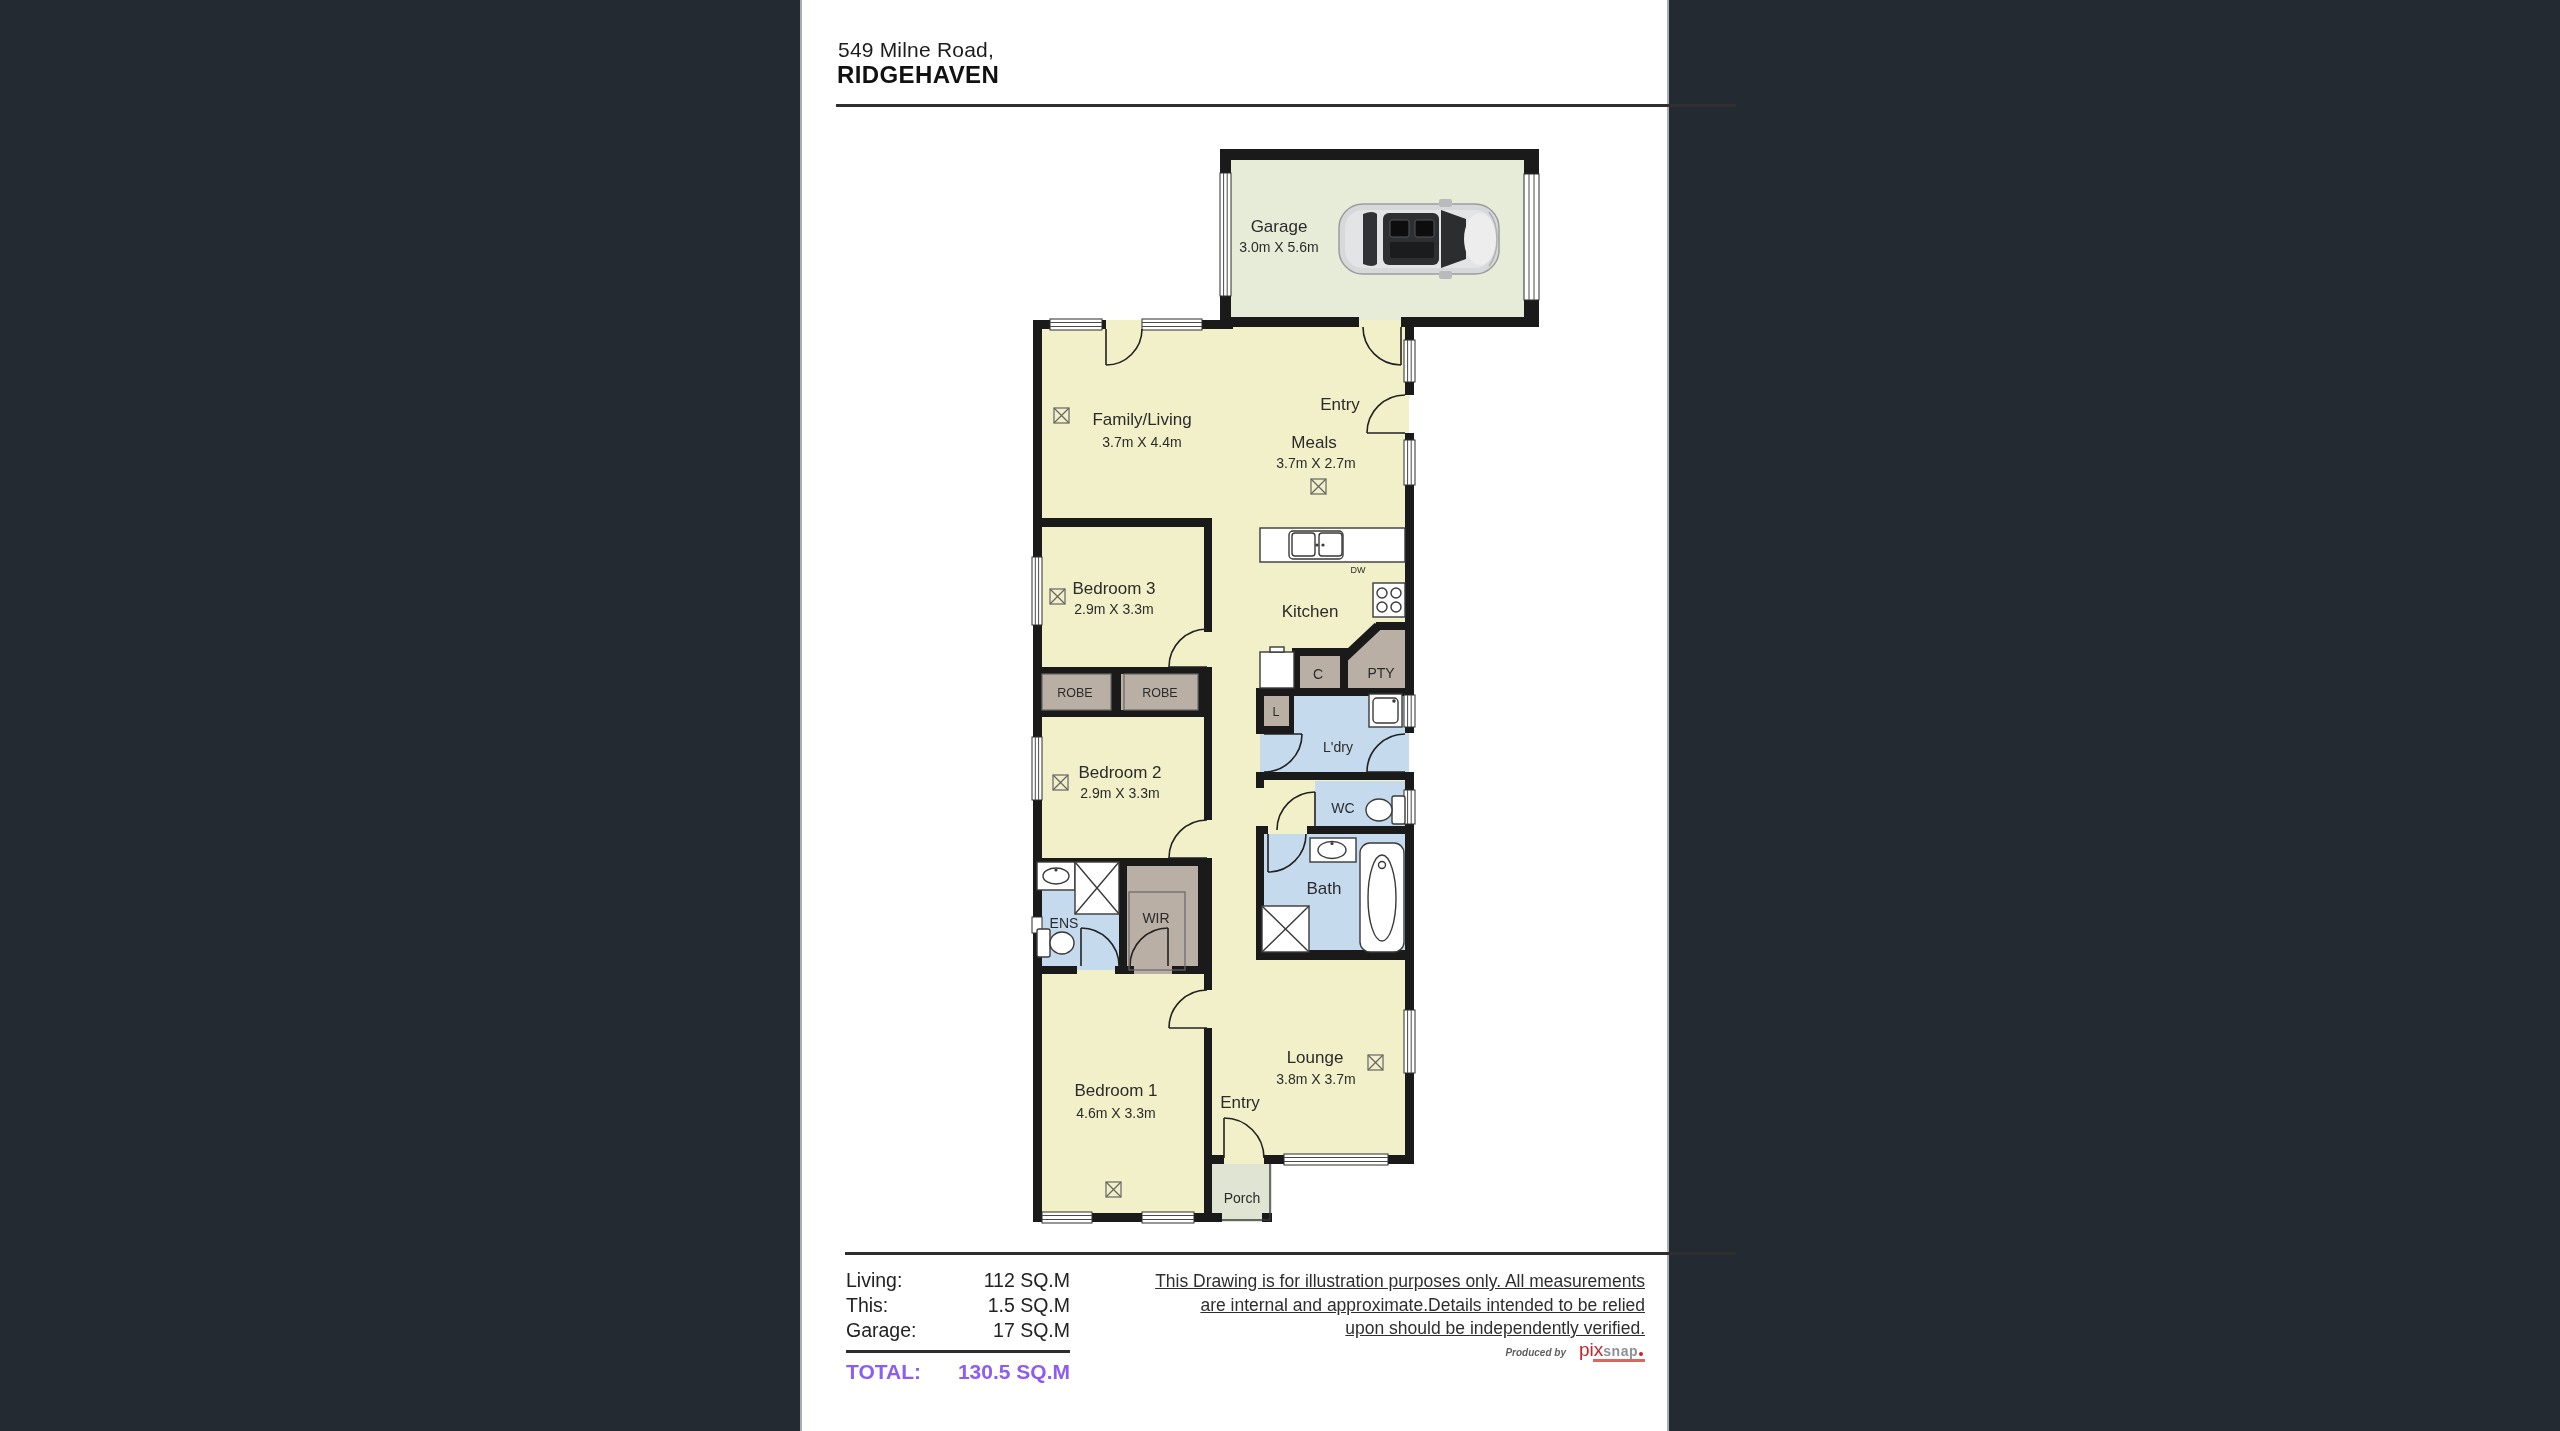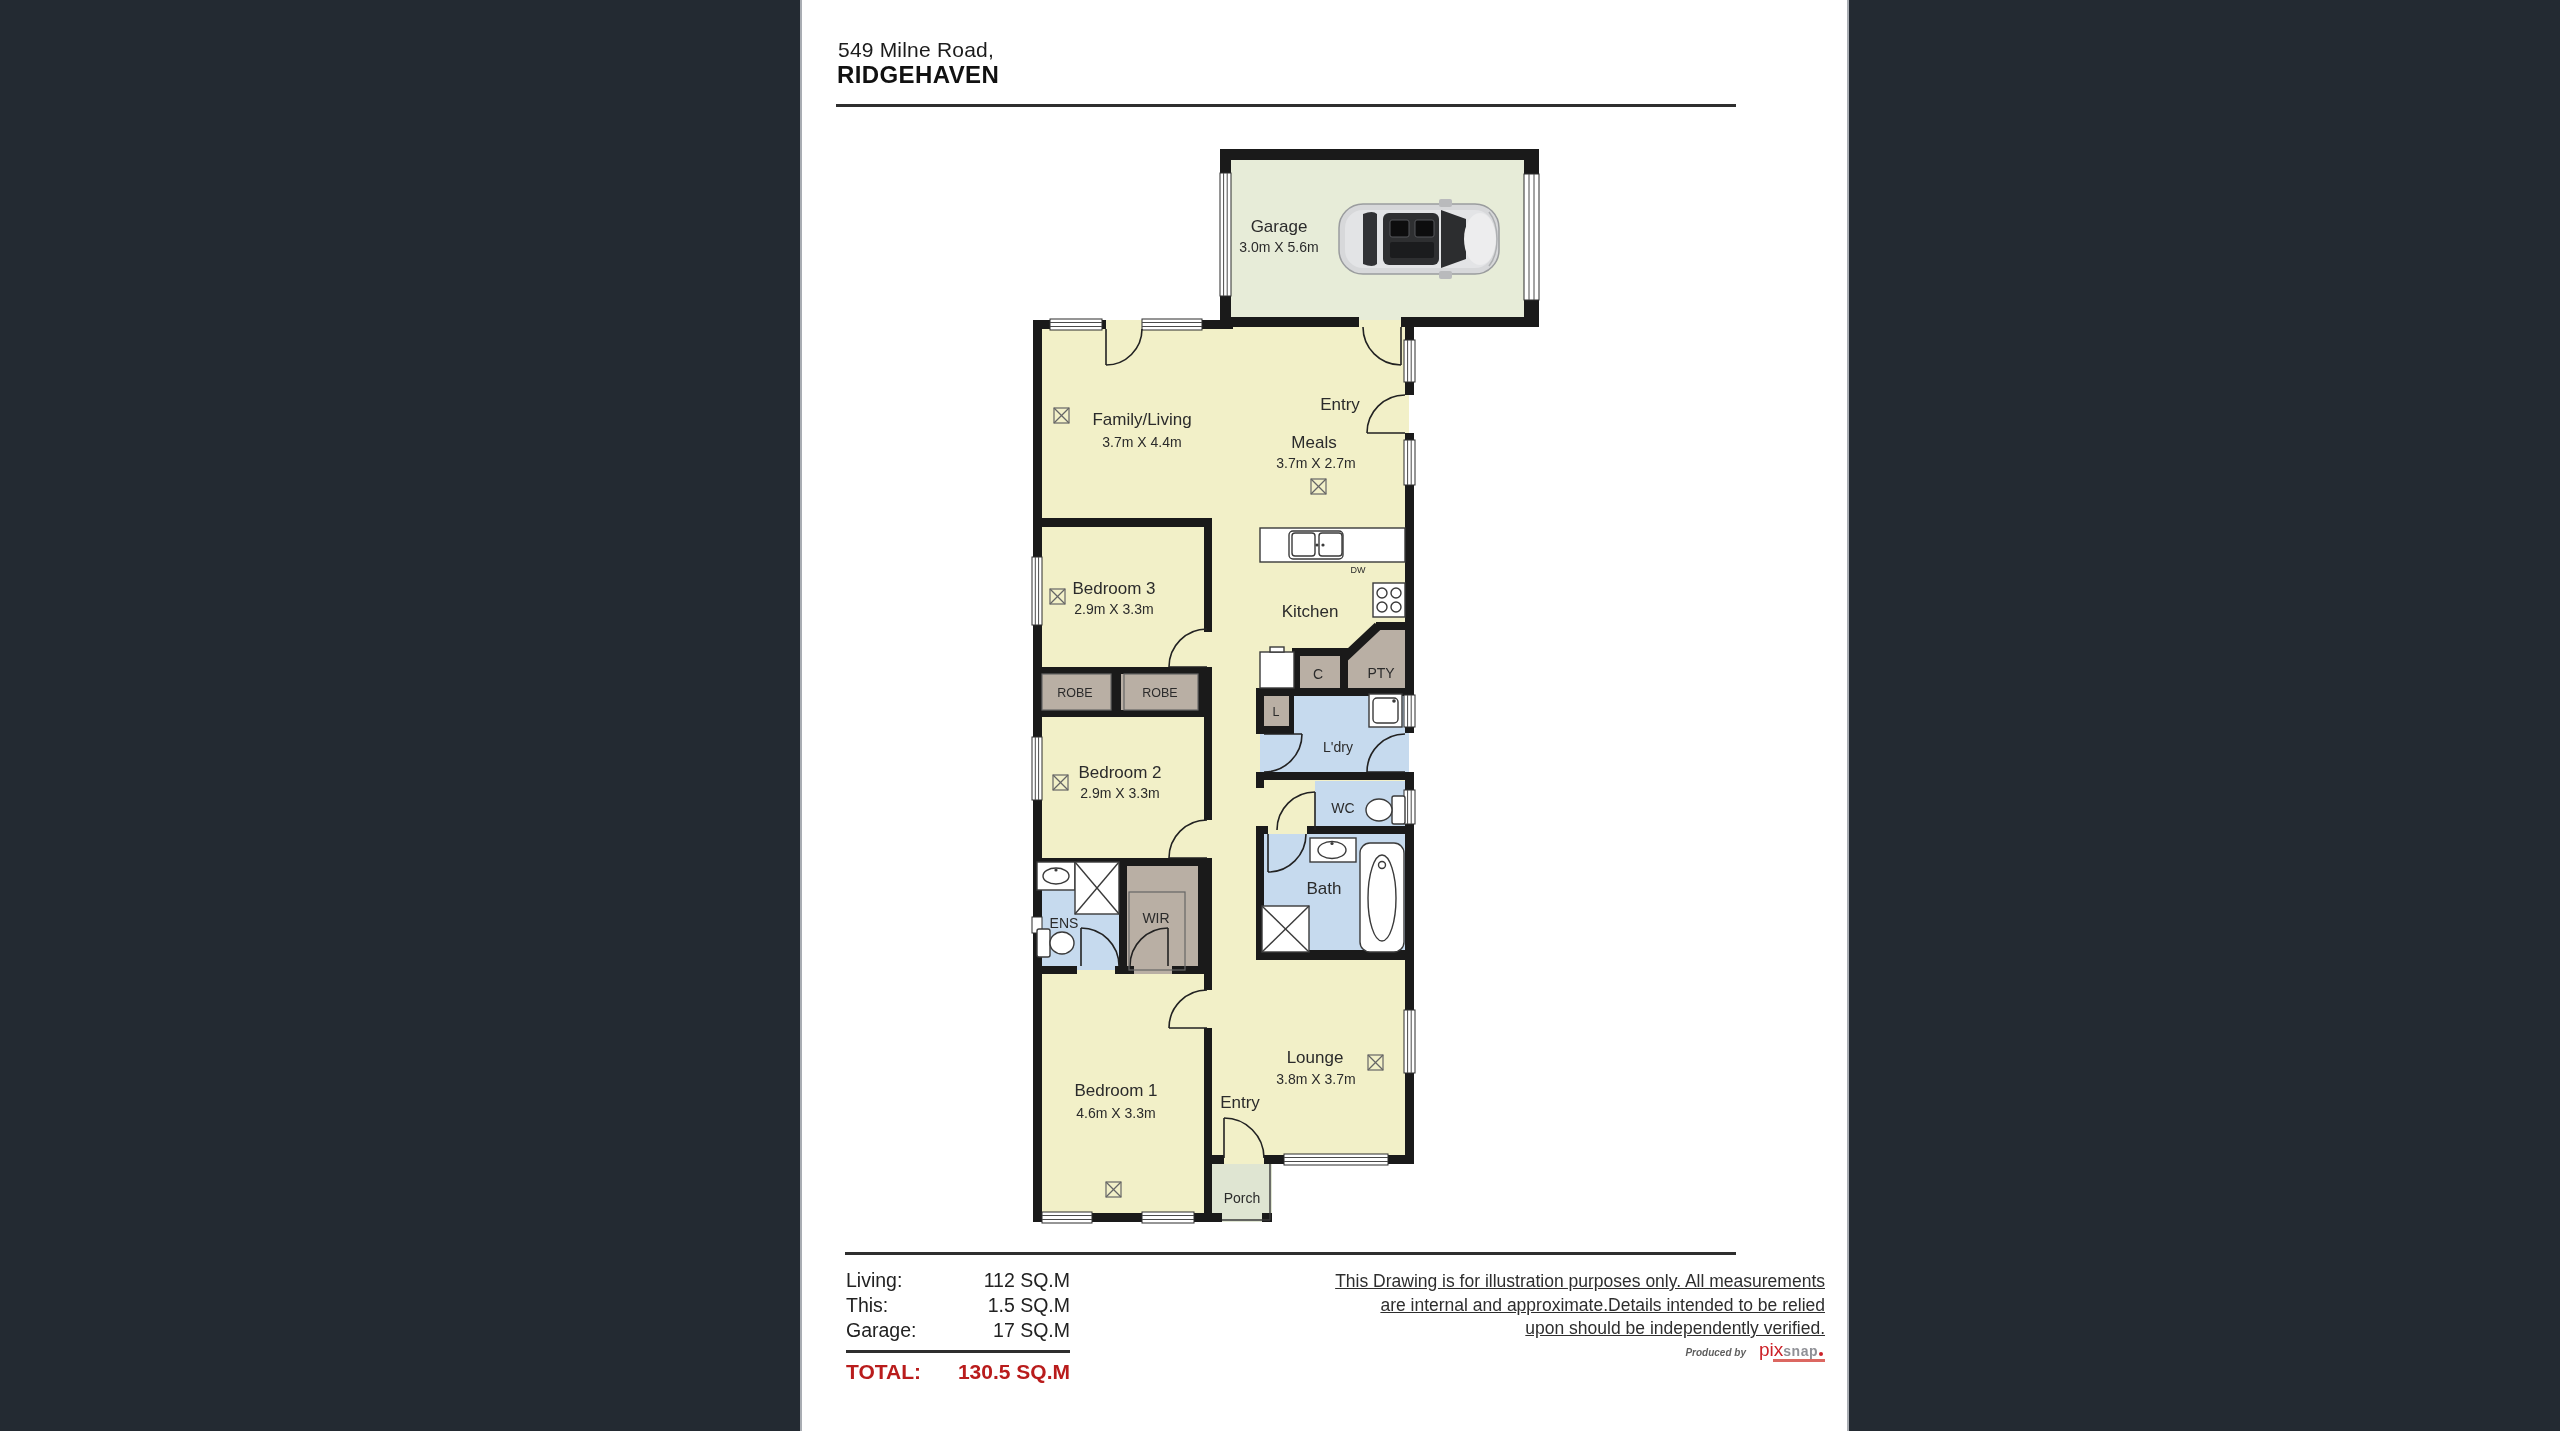--- a/index.html
+++ b/index.html
@@ -1,18 +1,18 @@
 <!DOCTYPE html>
 <html style="--page_bg: #232a32; --sheet: #ffffff; --floor: #f2f0c8; --garage_floor: #e7ecd8; --porch_floor: #dfe5d2; --wet: #c6daee; --robe: #b9afa4; --wall: #1a1a1a; --ink: #2d2d2d; --brand_red: #cc2128;"><head>
 <meta charset="utf-8">
 <style>
   html,body{margin:0;padding:0;background:#10151a;}
   .page{position:relative;width:2560px;height:1431px;background:var(--page_bg,#232a32);overflow:hidden;
         font-family:"Liberation Sans",sans-serif;color:var(--ink,#2d2d2d);}
-  .sheet{position:absolute;left:800px;top:0;width:1049px;height:1431px;background:var(--sheet,#fff);
+  .sheet{position:absolute;left:800px;top:0;width:869px;height:1431px;background:var(--sheet,#fff);
          border-left:2px solid #a9adb3;border-right:2px solid #a9adb3;box-sizing:border-box;}
   
   .addr{position:absolute;left:36px;top:38px;font-size:21px;letter-spacing:.2px;color:#1c1c1c;}
   .locality{position:absolute;left:35px;top:61px;font-size:24px;font-weight:800;letter-spacing:.4px;color:#111;}
   .head-rule{position:absolute;left:34px;top:104px;width:900px;height:3px;background:#2f2f2f;}
   
   .plan{position:absolute;left:0;top:0;width:953px;height:1431px;}
   .plan text{font-family:"Liberation Sans",sans-serif;fill:#2b2b2b;}
   .t-room{font-size:17px;}
   .t-dim{font-size:14px;}
@@ -24,21 +24,21 @@
   .door{stroke:#222;stroke-width:1.6;fill:none;}
   .winline{stroke:#4a4a4a;stroke-width:1;}
   .wall{fill:var(--wall,#1a1a1a);}
   .winrect{fill:#fff;stroke:#2c2c2c;stroke-width:1;}
   .sym{stroke:#666;stroke-width:1.2;fill:none;}
   
   .foot-rule{position:absolute;left:43px;top:1252px;width:891px;height:3px;background:#2e2e2e;}
   .areas{position:absolute;left:44px;top:1268px;width:224px;font-size:19.5px;color:#222;}
   .area-row{display:flex;justify-content:space-between;line-height:25px;}
   .areas-div{height:3px;background:#2e2e2e;margin:7px 0 6px 0;}
-  .total-row{display:flex;justify-content:space-between;font-weight:700;font-size:21px;line-height:26px;color:#b91c1c;}
+  .total-row{display:flex;justify-content:space-between;font-weight:700;font-size:21px;line-height:26px;color:#8b5cf6;}
   .disclaimer{position:absolute;right:22px;top:1270px;width:560px;text-align:right;
               font-size:17.5px;line-height:23.5px;color:#2e2e2e;text-decoration:underline;}
   .credit{position:absolute;right:22px;top:1344px;display:flex;align-items:baseline;justify-content:flex-end;gap:13px;}
   .credit .prefix{font-size:10px;font-style:italic;color:#5e5e5e;font-weight:700;}
   .logo{display:inline-block;line-height:12px;text-align:left;}
   .logo .a{font-size:19px;font-weight:400;color:var(--brand_red,#cc2128);}
   .logo .b{font-size:14px;font-weight:700;color:#8f9096;letter-spacing:.5px;}
   .logo .dot{display:inline-block;width:4px;height:4px;border-radius:50%;background:var(--brand_red,#cc2128);margin-left:1px;}
   .logo .tagline{height:3px;width:52px;background:#d0342c;opacity:.75;margin-top:2px;margin-left:14px;}
 </style>

